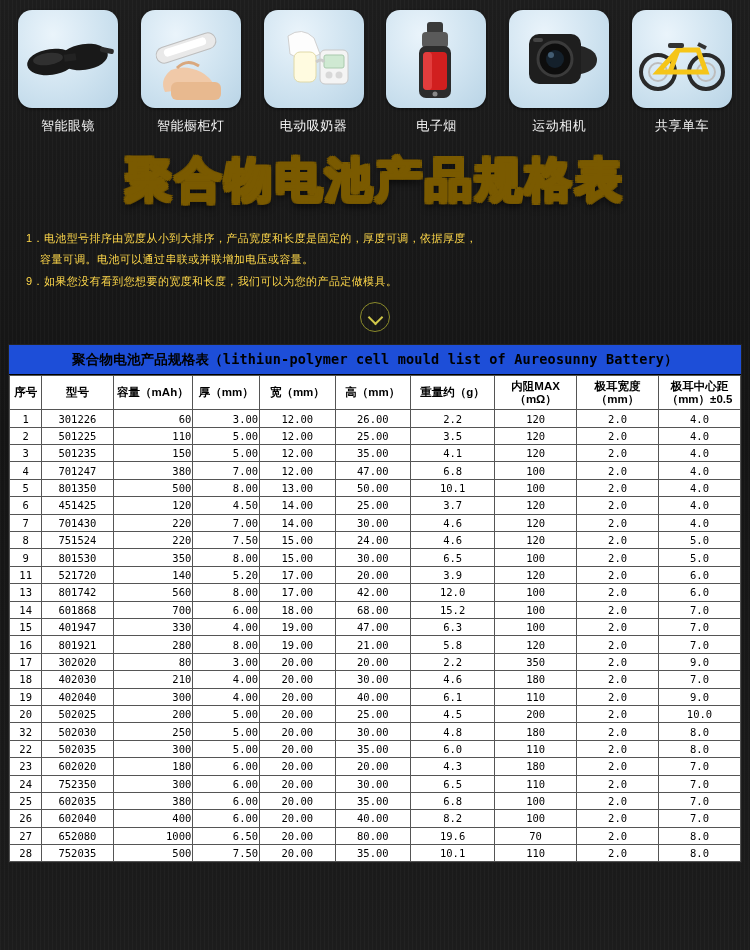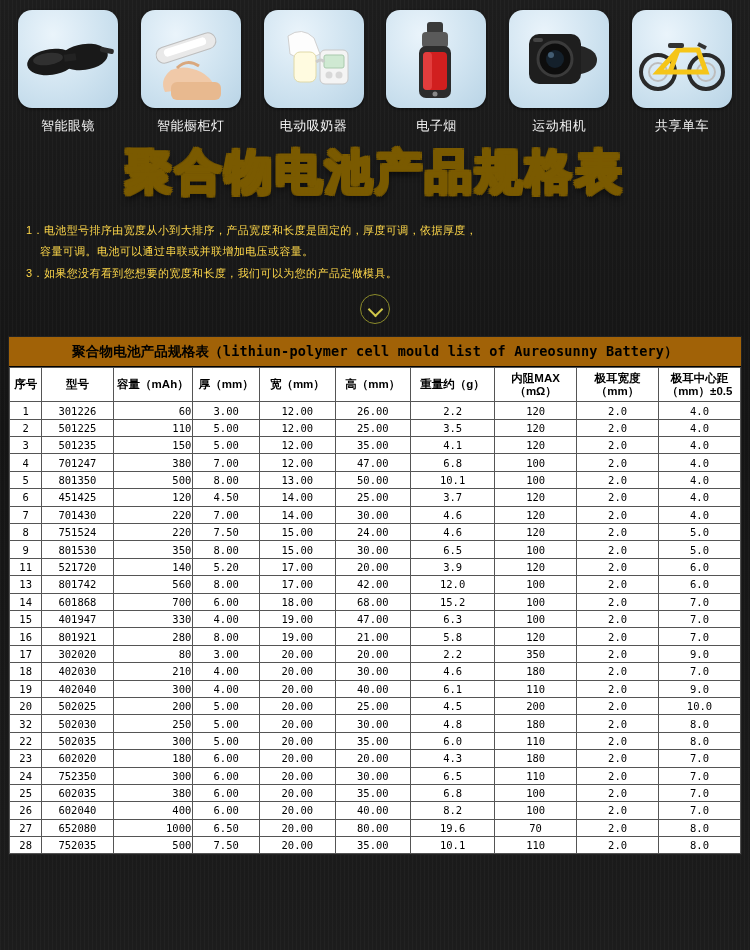--- a/index.html
+++ b/index.html
@@ -45,21 +45,21 @@
     margin-top: 9px;
     color: #f2f2f2;
     font-size: 13px;
     letter-spacing: 0.5px;
     white-space: nowrap;
   }
 
   
   .title-wrap {
     text-align: center;
-    margin-top: 6px;
+    margin-top: 14px;
   }
   .main-title {
     display: inline-block;
     font-family: "DejaVu Sans", sans-serif;
     font-weight: bold;
     font-size: 47px;
     letter-spacing: 3px;
     color: #ffe400;
     text-shadow:
       2px 0 0 #7a5a00, -2px 0 0 #7a5a00, 0 2px 0 #7a5a00, 0 -2px 0 #7a5a00,
@@ -104,21 +104,21 @@
     transform: rotate(45deg);
   }
 
   
   .table-area {
     margin: 8px 8px 0 8px;
     background: #ffffff;
     border: 1px solid #222;
   }
   .table-banner {
-    background: #a16207;
+    background: #1d4ed8;
     border-bottom: 1px solid #000;
     text-align: center;
     font-family: "DejaVu Sans Mono", monospace;
     font-size: 13.5px;
     font-weight: bold;
     color: #000;
     padding: 6px 2px 5px 2px;
     letter-spacing: 0.2px;
   }
   table.spec {
@@ -138,21 +138,21 @@
     font-weight: bold;
     font-size: 11.5px;
     height: 34px;
     line-height: 1.15;
     padding: 1px 2px;
   }
   table.spec tbody td { height: 17.4px; font-family: "DejaVu Sans Mono", monospace; font-size: 10.5px; }
   table.spec tbody td:nth-child(1) { width: 30px; }
   table.spec tbody td:nth-child(2) { width: 66px; }
   table.spec tbody td:nth-child(3) { width: 74px; text-align: right; }
-  table.spec tbody td:nth-child(4) { width: 62px; }
+  table.spec tbody td:nth-child(4) { width: 62px; text-align: right; }
   table.spec tbody td:nth-child(5) { width: 70px; }
   table.spec tbody td:nth-child(6) { width: 70px; }
   table.spec tbody td:nth-child(7) { width: 78px; }
   table.spec tbody td:nth-child(8) { width: 76px; }
   table.spec tbody td:nth-child(9) { width: 76px; }
   table.spec tbody td:nth-child(10){ width: 76px; }
 </style>
 </head>
 <body>
 
@@ -246,21 +246,21 @@
     </div>
   </div>
 
   <div class="title-wrap">
     <div class="main-title">聚合物电池产品规格表</div>
   </div>
 
   <div class="notes">
     <div class="note-line">1．电池型号排序由宽度从小到大排序，产品宽度和长度是固定的，厚度可调，依据厚度，</div>
     <div class="note-line note-cont">容量可调。电池可以通过串联或并联增加电压或容量。</div>
-    <div class="note-line">3．如果您没有看到您想要的宽度和长度，我们可以为您的产品定做模具。</div>
+    <div class="note-line">9．如果您没有看到您想要的宽度和长度，我们可以为您的产品定做模具。</div>
   </div>
 
   <div class="chevron-wrap">
     <span class="chevron"></span>
   </div>
 
   <div class="table-area">
     <div class="table-banner">聚合物电池产品规格表（lithiun-polymer cell mould list of Aureosunny Battery）</div>
     <table class="spec">
       <thead>

